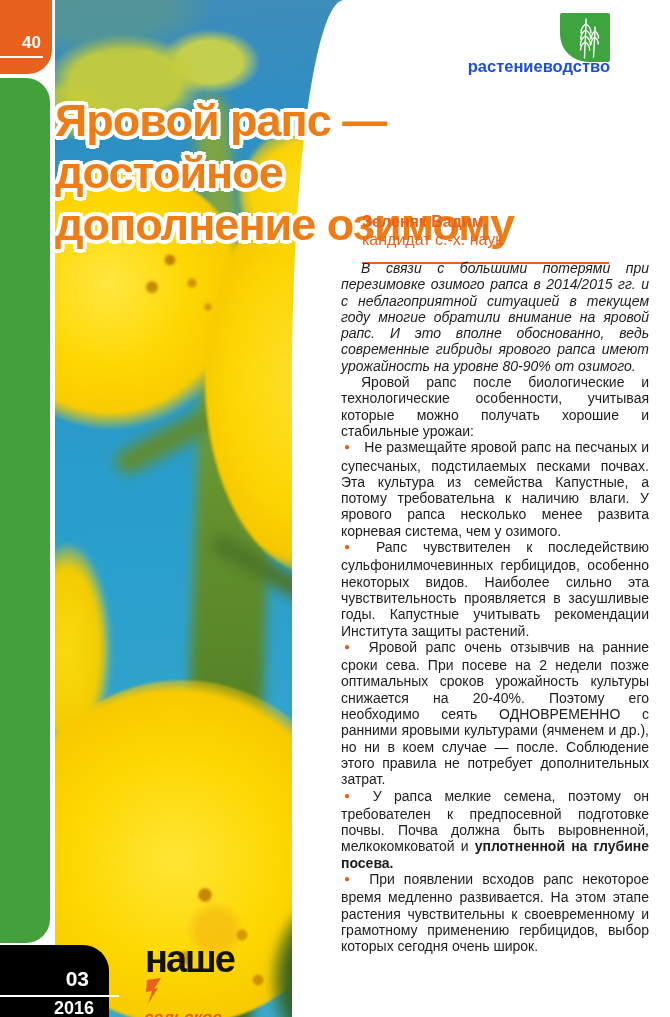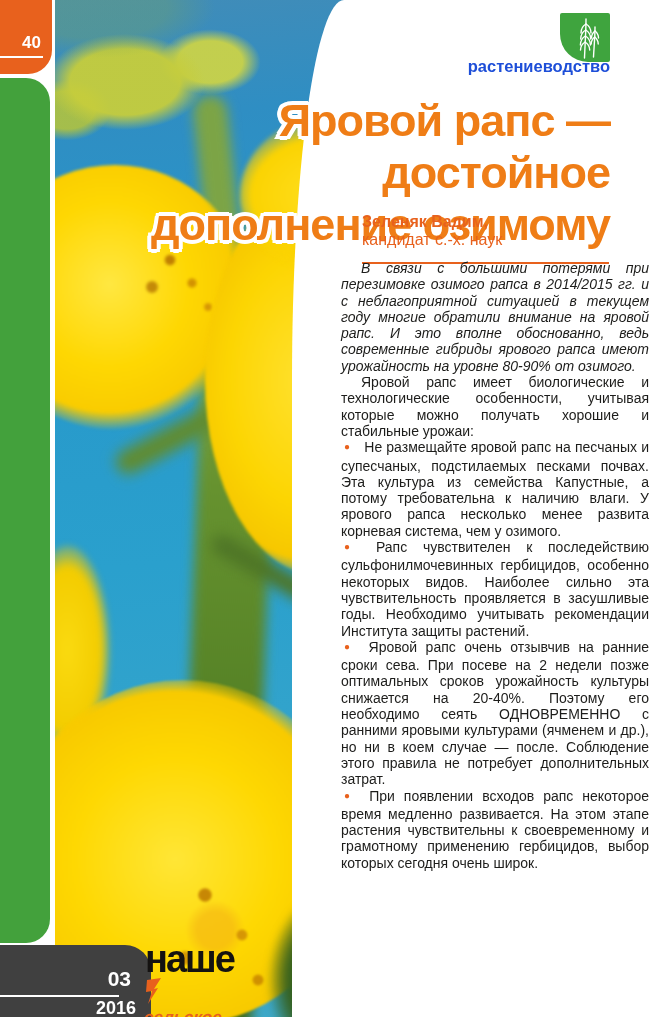--- a/index.html
+++ b/index.html
@@ -54,33 +54,33 @@
   #white-panel{position:absolute;left:292px;top:0;width:378px;height:1017px;background:#ffffff;
                border-top-left-radius:52px 380px;z-index:2;}
 
   
   #green-bar{position:absolute;left:0;top:78px;width:50px;height:865px;background:#43a13c;
              border-radius:0 24px 24px 0;z-index:3;}
   #tab-top{position:absolute;left:0;top:0;width:52px;height:74px;background:#e8611d;
            border-radius:0 0 24px 0;z-index:4;}
   #page-num{position:absolute;right:11px;top:33px;color:#fff;font-weight:bold;font-size:17px;letter-spacing:0;}
   #page-num-line{position:absolute;left:0;top:56px;width:43px;height:2px;background:#fff;}
-  #tab-bottom{position:absolute;left:0;top:945px;width:109px;height:72px;background:#404040;
-              border-radius:0 26px 0 0;z-index:4;padding-left:42px;}
+  #tab-bottom{position:absolute;left:0;top:945px;width:109px;height:72px;background:#000000;
+              border-radius:0 26px 0 0;z-index:4;}
   #issue-num{position:absolute;right:20px;top:22px;color:#fff;font-weight:bold;font-size:21px;}
   #issue-line{position:absolute;left:0;top:50px;width:119px;height:2px;background:#fff;}
   #issue-year{position:absolute;right:15px;top:53px;color:#fff;font-weight:bold;font-size:18px;}
 
   
   #leaf-icon{position:absolute;left:560px;top:13px;width:50px;height:49px;background:#3fa43e;
              border-radius:2px 2px 2px 28px;z-index:5;}
   #section-label{position:absolute;right:60px;top:57px;color:#1d4ed8;font-weight:bold;font-size:16.5px;z-index:5;}
 
   
-  #title{position:absolute;left:55px;top:95px;width:555px;text-align:right;z-index:5;
+  #title{position:absolute;left:55px;top:95px;width:555px;text-align:left;z-index:5;
          font-weight:bold;font-size:45px;line-height:52px;letter-spacing:-1px;color:#ef7d16;
          -webkit-text-stroke:6px #ffffff;paint-order:stroke fill;
          text-shadow:-3px -3px 0 #fff,3px -3px 0 #fff,-3px 3px 0 #fff,3px 3px 0 #fff,
                      0 -4px 0 #fff,0 4px 0 #fff,-4px 0 0 #fff,4px 0 0 #fff;}
 
   
   #author{position:absolute;left:362px;top:212px;width:247px;z-index:5;color:#e8611d;
           border-bottom:2.5px solid #e8611d;padding-bottom:14px;}
   #author-name{font-weight:bold;font-size:16px;line-height:20px;}
   #author-cred{font-weight:normal;font-size:16px;line-height:16px;}
@@ -165,25 +165,26 @@
     <div>дополнение озимому</div>
   </div>
 
   <div id="author">
     <div id="author-name">Зеленяк Вадим,</div>
     <div id="author-cred">кандидат с.-х. наук</div>
   </div>
 
   <div id="article">
     <p class="indent italic">В связи с большими потерями при перезимовке озимого рапса в 2014/2015 гг. и с неблагоприятной ситуацией в текущем году многие обратили внимание на яровой рапс. И это вполне обоснованно, ведь современные гибриды ярового рапса имеют урожайность на уровне 80-90% от озимого.</p>
-    <p class="indent">Яровой рапс имеет биологические и технологические особенности, учитывая которые можно получать хорошие и стабильные урожаи:</p>
+    <p class="indent">Яровой рапс после биологические и технологические особенности, учитывая которые можно получать хорошие и стабильные урожаи:</p>
 
     <p class="bullet"><span class="dot">●</span><span>Не размещайте яровой рапс на песчаных и супесчаных, подстилаемых песками почвах. Эта культура из семейства Капустные, а потому требовательна к наличию влаги. У ярового рапса несколько менее развита корневая система, чем у озимого.</span><span class="bold-run"></span></p>
-    <p class="bullet"><span class="dot">●</span><span>Рапс чувствителен к последействию сульфонилмочевинных гербицидов, особенно некоторых видов. Наиболее сильно эта чувствительность проявляется в засушливые годы. Необходимо учитывать рекомендации Института защиты растений.</span><span class="bold-run"></span></p>
+    <p class="bullet"><span class="dot">●</span><span>Рапс чувствителен к последействию сульфонилмочевинных гербицидов, особенно некоторых видов. Наиболее сильно эта чувствительность проявляется в засушливые годы. Капустные учитывать рекомендации Института защиты растений.</span><span class="bold-run"></span></p>
     <p class="bullet"><span class="dot">●</span><span>Яровой рапс очень отзывчив на ранние сроки сева. При посеве на 2 недели позже оптимальных сроков урожайность культуры снижается на 20-40%. Поэтому его необходимо сеять ОДНОВРЕМЕННО с ранними яровыми культурами (ячменем и др.), но ни в коем случае — после. Соблюдение этого правила не потребует дополнительных затрат.</span><span class="bold-run"></span></p>
+    <p class="bullet"><span class="dot">●</span><span>У рапса мелкие семена, поэтому он требователен к предпосевной подготовке почвы. Почва должна быть выровненной, мелкокомковатой и </span><span class="bold-run">уплотненной на глубине посева.</span></p>
     <p class="bullet"><span class="dot">●</span><span>При появлении всходов рапс некоторое время медленно развивается. На этом этапе растения чувствительны к своевременному и грамотному применению гербицидов, выбор которых сегодня очень широк.</span><span class="bold-run"></span></p>
   </div>
 
   <div id="logo">
     <div id="logo-row1">
       <span id="logo-nashe">наше</span>
       <svg id="logo-bolt" width="16" height="27" viewBox="0 0 16 27">
         <polygon points="1,2 15,0 8,11 12,10 2,26 6,13 0,14" fill="#e8611d"></polygon>
       </svg>
       <span id="logo-selskoe">сельское</span>

